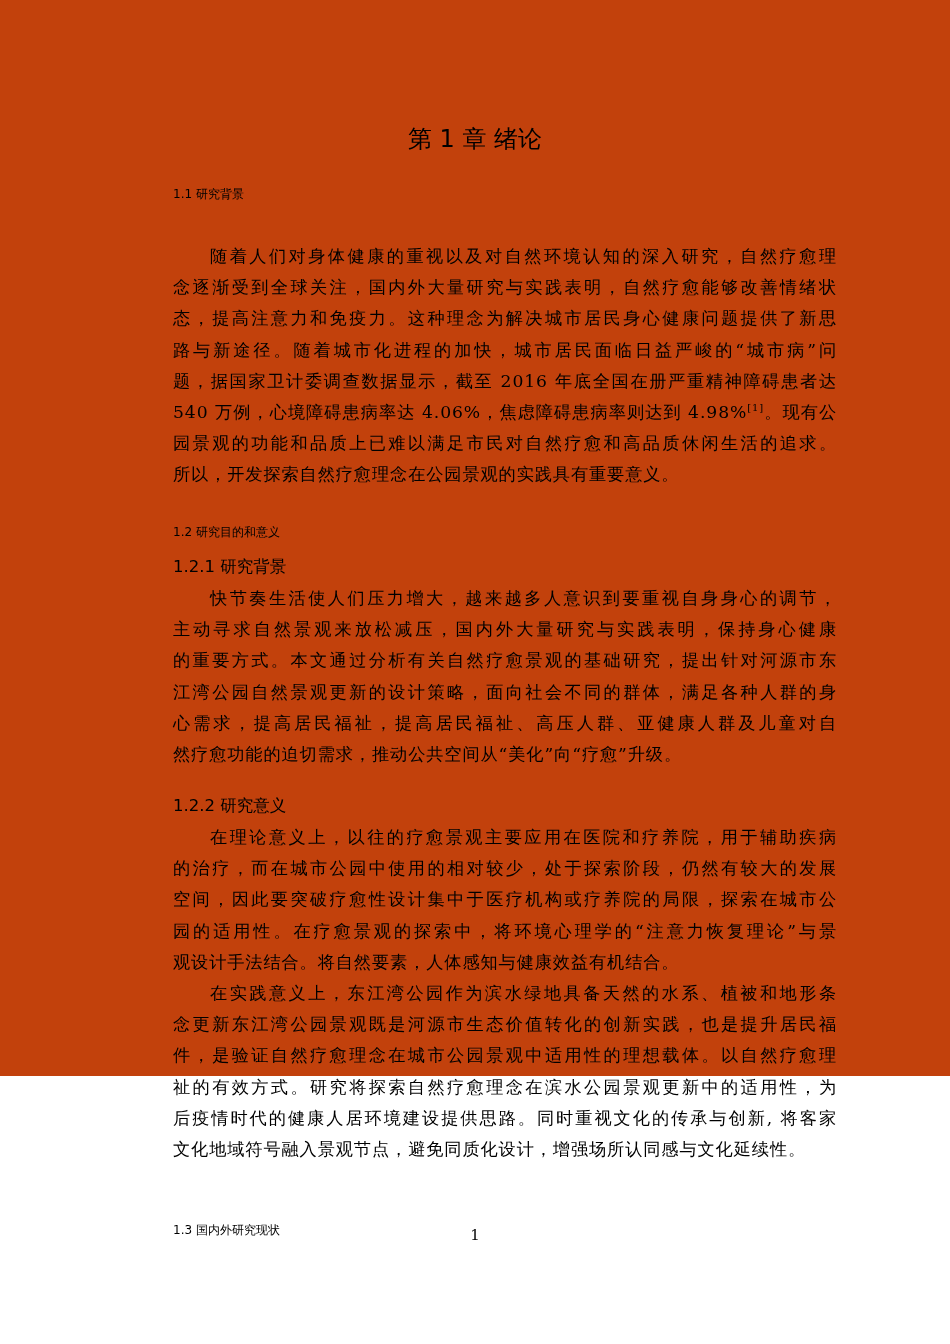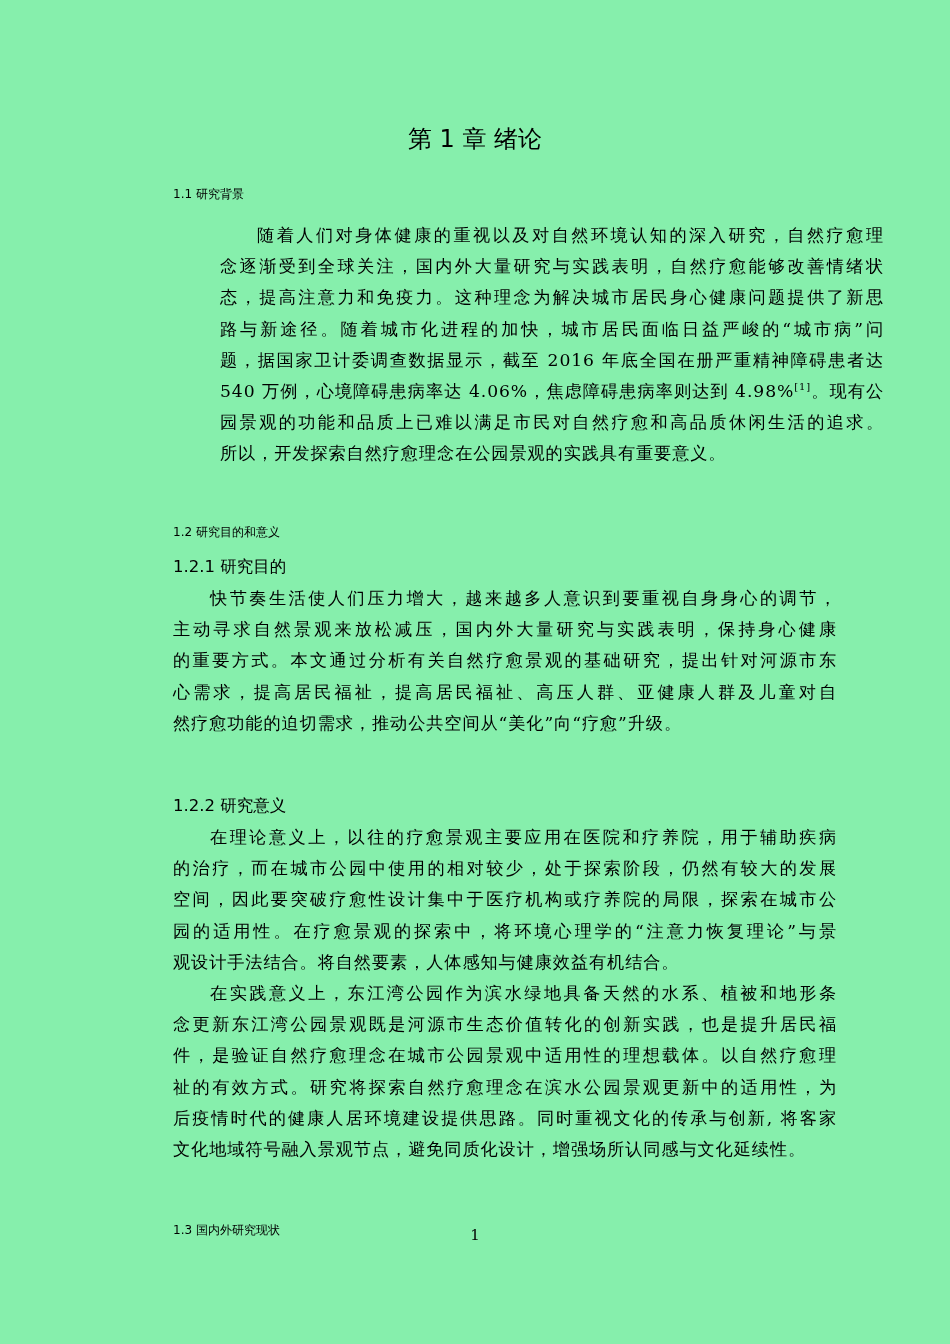--- a/index.html
+++ b/index.html
@@ -1,21 +1,21 @@
 <!DOCTYPE html>
 <html><head>
   <meta charset="utf-8">
   <style>
     html, body { margin: 0; padding: 0; background: #ffffff; }
     body {
       width: 950px; height: 1344px; position: relative; overflow: hidden;
       font-family: "DejaVu Serif", "Liberation Serif", serif;
       color: #000000;
     }
-    .page { position: absolute; left: 0; top: 0; width: 950px; height: 1344px; background: #86efac; }
+    .page { position: absolute; left: 0; top: 0; width: 950px; height: 1076px; background: #c2410c; }
     .chapter-title {
       position: absolute; left: 0; width: 950px; top: 122px;
       text-align: center; font-size: 24px; line-height: 34px;
       font-family: "DejaVu Sans", "Liberation Sans", sans-serif;
     }
     .h2 {
       position: absolute; left: 173px; font-size: 12px; line-height: 28px;
       font-family: "DejaVu Sans", "Liberation Sans", sans-serif;
     }
     .h3 {
@@ -37,38 +37,39 @@
     }
   </style>
 </head>
 <body>
 
 <div class="page">
 
   <div class="chapter-title">第 1 章  绪论</div>
 
   <div class="h2" style="top:180px;">1.1 研究背景</div>
-  <div class="para" style="top:220px;margin-left:47px;">
+  <div class="para" style="top:241px;">
     <div class="line indent">随着人们对身体健康的重视以及对自然环境认知的深入研究，自然疗愈理</div>
     <div class="line">念逐渐受到全球关注，国内外大量研究与实践表明，自然疗愈能够改善情绪状</div>
     <div class="line">态，提高注意力和免疫力。这种理念为解决城市居民身心健康问题提供了新思</div>
     <div class="line">路与新途径。随着城市化进程的加快，城市居民面临日益严峻的“城市病”问</div>
     <div class="line">题，据国家卫计委调查数据显示，截至 2016 年底全国在册严重精神障碍患者达</div>
     <div class="line"><span>540 万例，心境障碍患病率达 4.06%，焦虑障碍患病率则达到 4.98%</span><sup>[1]</sup><span>。现有公</span></div>
     <div class="line">园景观的功能和品质上已难以满足市民对自然疗愈和高品质休闲生活的追求。</div>
     <div class="line last">所以，开发探索自然疗愈理念在公园景观的实践具有重要意义。</div>
   </div>
 
   <div class="h2" style="top:518px;">1.2 研究目的和意义</div>
 
-  <div class="h3" style="top:555px;">1.2.1 研究目的</div>
+  <div class="h3" style="top:555px;">1.2.1 研究背景</div>
   <div class="para" style="top:583px;">
     <div class="line indent">快节奏生活使人们压力增大，越来越多人意识到要重视自身身心的调节，</div>
     <div class="line">主动寻求自然景观来放松减压，国内外大量研究与实践表明，保持身心健康</div>
     <div class="line">的重要方式。本文通过分析有关自然疗愈景观的基础研究，提出针对河源市东</div>
+    <div class="line">江湾公园自然景观更新的设计策略，面向社会不同的群体，满足各种人群的身</div>
     <div class="line">心需求，提高居民福祉，提高居民福祉、高压人群、亚健康人群及儿童对自</div>
     <div class="line last">然疗愈功能的迫切需求，推动公共空间从“美化”向“疗愈”升级。</div>
   </div>
 
   <div class="h3" style="top:794px;">1.2.2 研究意义</div>
   <div class="para" style="top:822px;">
     <div class="line indent">在理论意义上，以往的疗愈景观主要应用在医院和疗养院，用于辅助疾病</div>
     <div class="line">的治疗，而在城市公园中使用的相对较少，处于探索阶段，仍然有较大的发展</div>
     <div class="line">空间，因此要突破疗愈性设计集中于医疗机构或疗养院的局限，探索在城市公</div>
     <div class="line">园的适用性。在疗愈景观的探索中，将环境心理学的“注意力恢复理论”与景</div>

